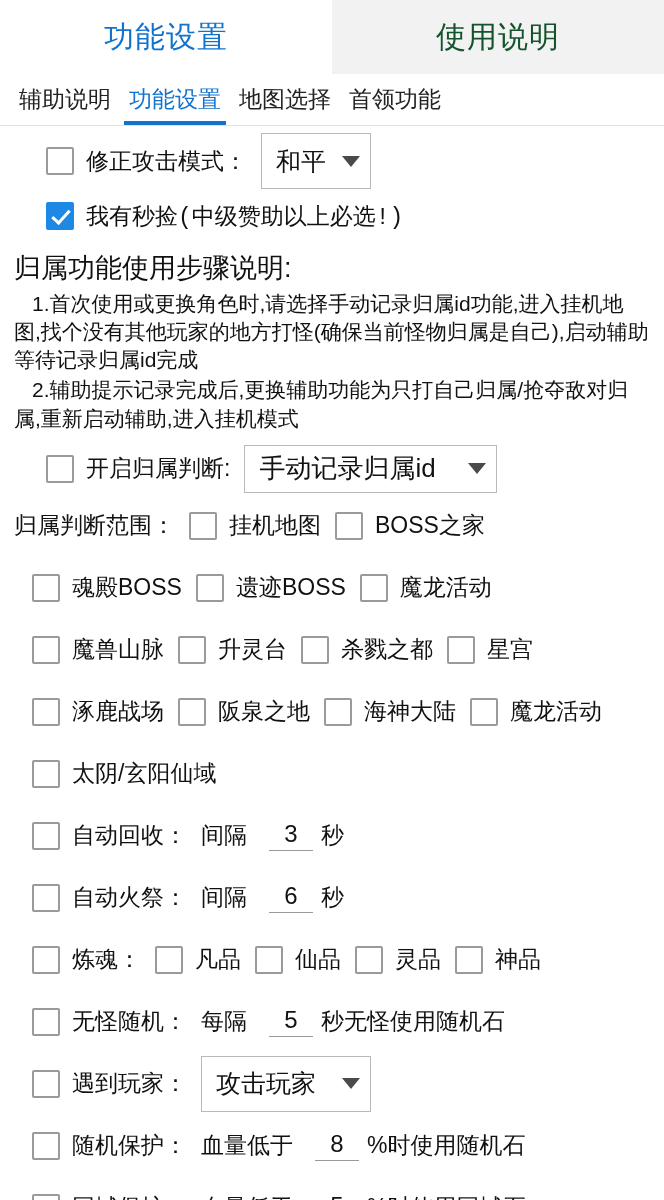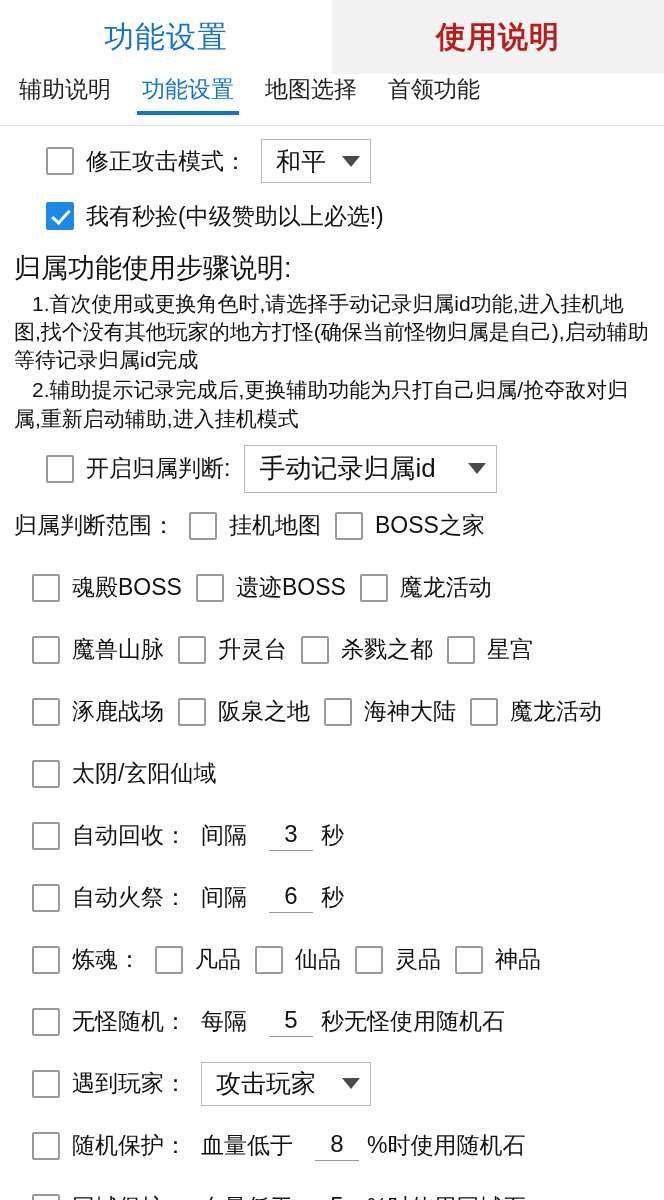--- a/index.html
+++ b/index.html
@@ -12,65 +12,65 @@
   }
   .app { width: 664px; height: 1200px; position: relative; background:#fff; }
 
   
   .top-tabs { display: flex; height: 74px; width: 100%; }
   .top-tab {
     flex: 1; display: flex; align-items: center; justify-content: center;
     font-size: 30px; letter-spacing: 1px;
   }
   .top-tab.active { color: #1273cf; background: #ffffff; }
-  .top-tab.inactive { color: #b91c1c; background: #f2f2f2; font-weight: bold; }
+  .top-tab.inactive { color: #14532d; background: #f2f2f2; }
 
   
   .sub-tabs {
-    display: flex; align-items: flex-start; gap: 17px;
+    display: flex; align-items: flex-end; gap: 4px;
     padding: 0 12px; height: 52px; border-bottom: 1px solid #e2e2e2;
   }
   .sub-tab {
     font-size: 23px; color: #222; padding: 0 7px 10px 7px; position: relative;
     white-space: nowrap;
   }
   .sub-tab.active { color: #1273cf; }
   .sub-tab.active::after {
     content: ""; position: absolute; left: 2px; right: 2px; bottom: 0;
     height: 4px; background: #1273cf;
   }
 
   
   .row {
     display: flex; align-items: center; padding: 0 14px;
     font-size: 23px; color: #111;
   }
   .row.r-h64 { height: 62px; }
-  .row.r-h58 { height: 56px; }
+  .row.r-h58 { height: 56px; font-family: Liberation Mono, monospace; }
 
   .cb {
     width: 28px; height: 28px; border: 2px solid #9a9a9a; background: #fff;
     border-radius: 2px; flex: 0 0 auto; margin-right: 12px;
   }
   .cb.indent { margin-left: 32px; }
   .cb.indent-sm { margin-left: 18px; }
   .cb.checked {
     background: #1e88e5; border-color: #1e88e5; position: relative;
   }
   .cb.checked::after {
     content: ""; position: absolute; left: 8px; top: 2px;
     width: 7px; height: 15px; border: solid #fff;
     border-width: 0 3px 3px 0; transform: rotate(42deg);
   }
   .lbl { margin-right: 14px; white-space: nowrap; }
 
   
   .sel {
     display: inline-flex; align-items: center; justify-content: space-between;
-    border: 1px solid #b9b9b9; background: #fff; height: 44px;
+    border: 1px solid #b9b9b9; background: #fff; height: 56px;
     padding: 0 10px 0 14px; min-width: 110px; font-size: 25px; color: #111;
   }
   .sel .caret {
     margin-left: 16px; width: 0; height: 0;
     border-left: 9px solid transparent; border-right: 9px solid transparent;
     border-top: 11px solid #4a4a4a;
   }
   .sel.big { height: 48px; font-size: 26px; min-width: 250px; gap: 16px; }
 
   

